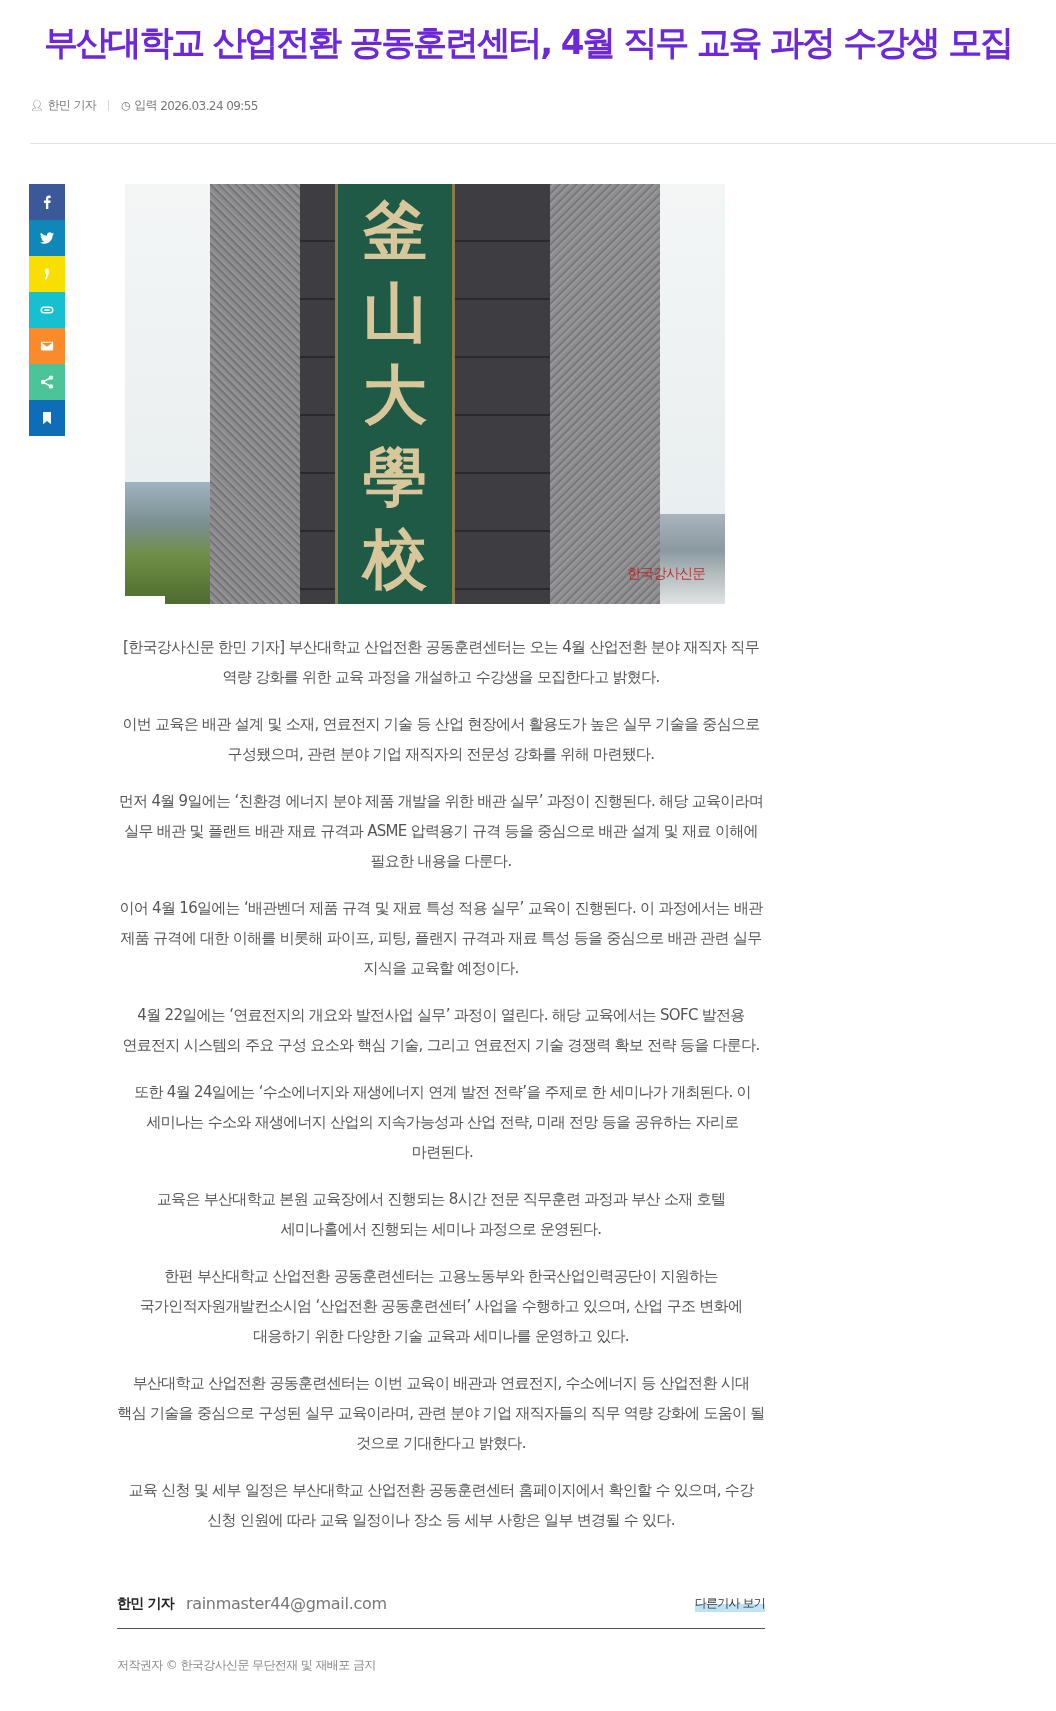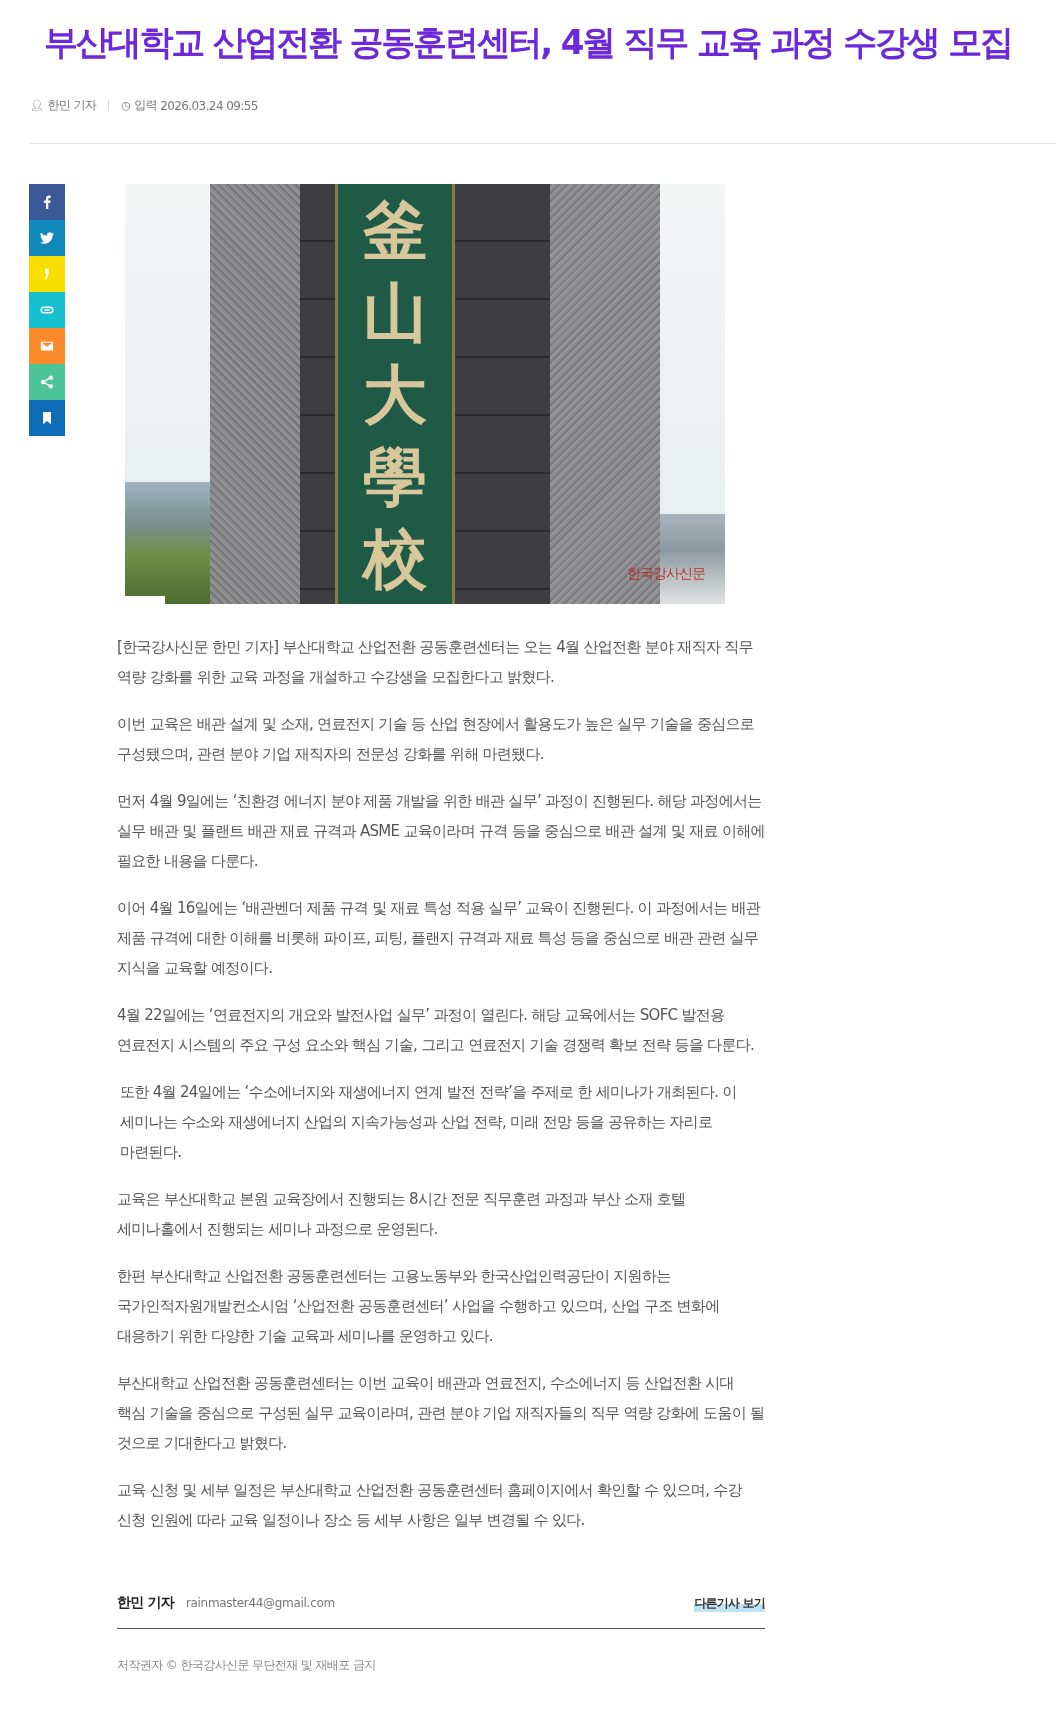--- a/index.html
+++ b/index.html
@@ -76,30 +76,31 @@
     position:absolute; right:20px; bottom:21px; font-size:14px; color:#b91c1c;
     font-weight:normal; letter-spacing:-1px; opacity:0.85;
   }
   .article {
     position: absolute; left: 117px; top: 632px;
     width: 648px;
     font-size: 15px;
     line-height: 30px;
     color: #555;
     letter-spacing: -0.7px;
+    text-align: center;
   }
   .article p { margin-bottom: 17px; word-break: keep-all; }
   .byline-row {
     position: absolute; left: 117px; top: 1594px; width: 648px;
     display: flex; align-items: center;
   }
   .byline-name { font-size: 14px; font-weight: bold; color: #222; letter-spacing: -0.8px; }
-  .byline-email { font-size: 12px; color: #777; margin-left: 12px; letter-spacing: -0.3px; }
+  .byline-email { font-size: 16px; color: #777; margin-left: 12px; letter-spacing: -0.3px; }
   .more-link {
-    margin-left: auto; font-size: 12px; font-weight: bold; color: #333;
+    margin-left: auto; font-size: 12px; font-weight: normal; color: #333;
     background: linear-gradient(transparent 55%, #bde3f5 55%);
     letter-spacing: -0.8px; cursor: pointer;
   }
   .bottom-rule { position: absolute; left: 117px; top: 1628px; width: 648px; height: 1px; background: #555; }
   .copyright {
     position: absolute; left: 117px; top: 1657px; width: 648px;
     font-size: 12px; color: #888; letter-spacing: -0.6px;
   }
 </style>
 </head>
@@ -175,21 +176,21 @@
       <span>校</span>
     </div>
   </div>
   <div class="cut"></div>
   <div class="watermark">한국강사신문</div>
 </div>
 
 <div class="article">
   <p>[한국강사신문 한민 기자] 부산대학교 산업전환 공동훈련센터는 오는 4월 산업전환 분야 재직자 직무 역량 강화를 위한 교육 과정을 개설하고 수강생을 모집한다고 밝혔다.</p>
   <p>이번 교육은 배관 설계 및 소재, 연료전지 기술 등 산업 현장에서 활용도가 높은 실무 기술을 중심으로 구성됐으며, 관련 분야 기업 재직자의 전문성 강화를 위해 마련됐다.</p>
-  <p>먼저 4월 9일에는 ‘친환경 에너지 분야 제품 개발을 위한 배관 실무’ 과정이 진행된다. 해당 과정에서는 실무 배관 및 플랜트 배관 재료 규격과 ASME 교육이라며 규격 등을 중심으로 배관 설계 및 재료 이해에 필요한 내용을 다룬다.</p>
+  <p>먼저 4월 9일에는 ‘친환경 에너지 분야 제품 개발을 위한 배관 실무’ 과정이 진행된다. 해당 교육이라며 실무 배관 및 플랜트 배관 재료 규격과 ASME 압력용기 규격 등을 중심으로 배관 설계 및 재료 이해에 필요한 내용을 다룬다.</p>
   <p>이어 4월 16일에는 ‘배관벤더 제품 규격 및 재료 특성 적용 실무’ 교육이 진행된다. 이 과정에서는 배관 제품 규격에 대한 이해를 비롯해 파이프, 피팅, 플랜지 규격과 재료 특성 등을 중심으로 배관 관련 실무 지식을 교육할 예정이다.</p>
   <p>4월 22일에는 ‘연료전지의 개요와 발전사업 실무’ 과정이 열린다. 해당 교육에서는 SOFC 발전용 연료전지 시스템의 주요 구성 요소와 핵심 기술, 그리고 연료전지 기술 경쟁력 확보 전략 등을 다룬다.</p>
   <p style="padding-left:3px">또한 4월 24일에는 ‘수소에너지와 재생에너지 연계 발전 전략’을 주제로 한 세미나가 개최된다. 이 세미나는 수소와 재생에너지 산업의 지속가능성과 산업 전략, 미래 전망 등을 공유하는 자리로 마련된다.</p>
   <p>교육은 부산대학교 본원 교육장에서 진행되는 8시간 전문 직무훈련 과정과 부산 소재 호텔 세미나홀에서 진행되는 세미나 과정으로 운영된다.</p>
   <p>한편 부산대학교 산업전환 공동훈련센터는 고용노동부와 한국산업인력공단이 지원하는 국가인적자원개발컨소시엄 ‘산업전환 공동훈련센터’ 사업을 수행하고 있으며, 산업 구조 변화에 대응하기 위한 다양한 기술 교육과 세미나를 운영하고 있다.</p>
   <p>부산대학교 산업전환 공동훈련센터는 이번 교육이 배관과 연료전지, 수소에너지 등 산업전환 시대 핵심 기술을 중심으로 구성된 실무 교육이라며, 관련 분야 기업 재직자들의 직무 역량 강화에 도움이 될 것으로 기대한다고 밝혔다.</p>
   <p>교육 신청 및 세부 일정은 부산대학교 산업전환 공동훈련센터 홈페이지에서 확인할 수 있으며, 수강 신청 인원에 따라 교육 일정이나 장소 등 세부 사항은 일부 변경될 수 있다.</p>
 </div>
 
 <div class="byline-row">

